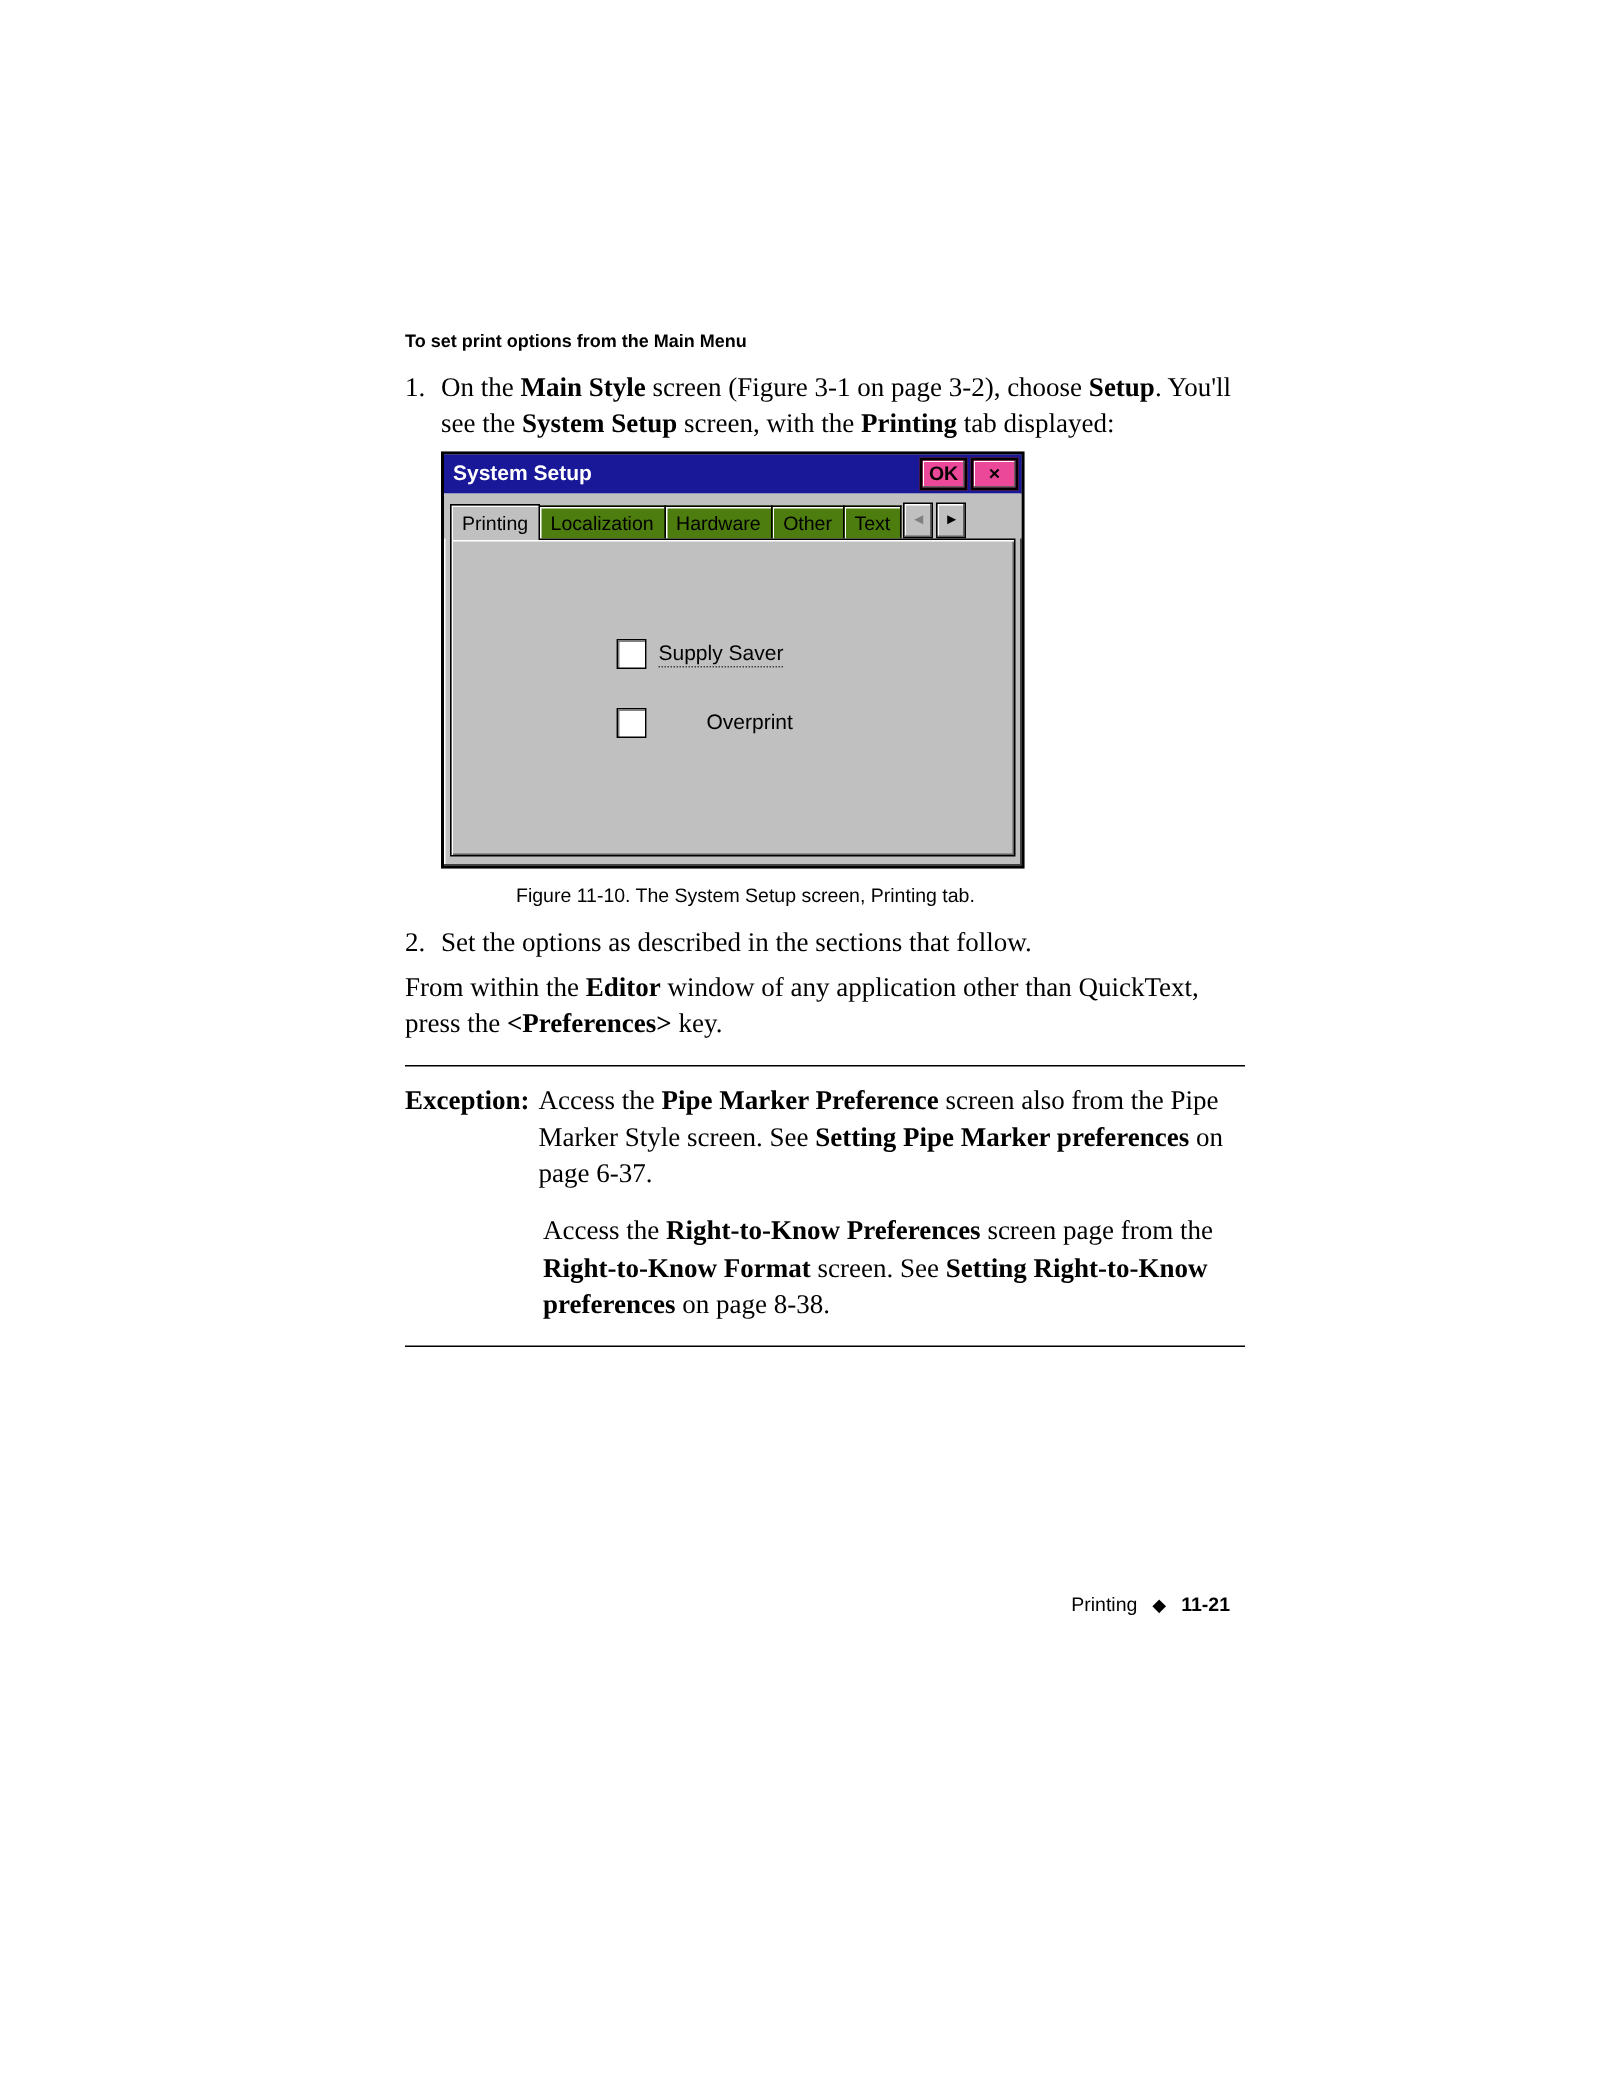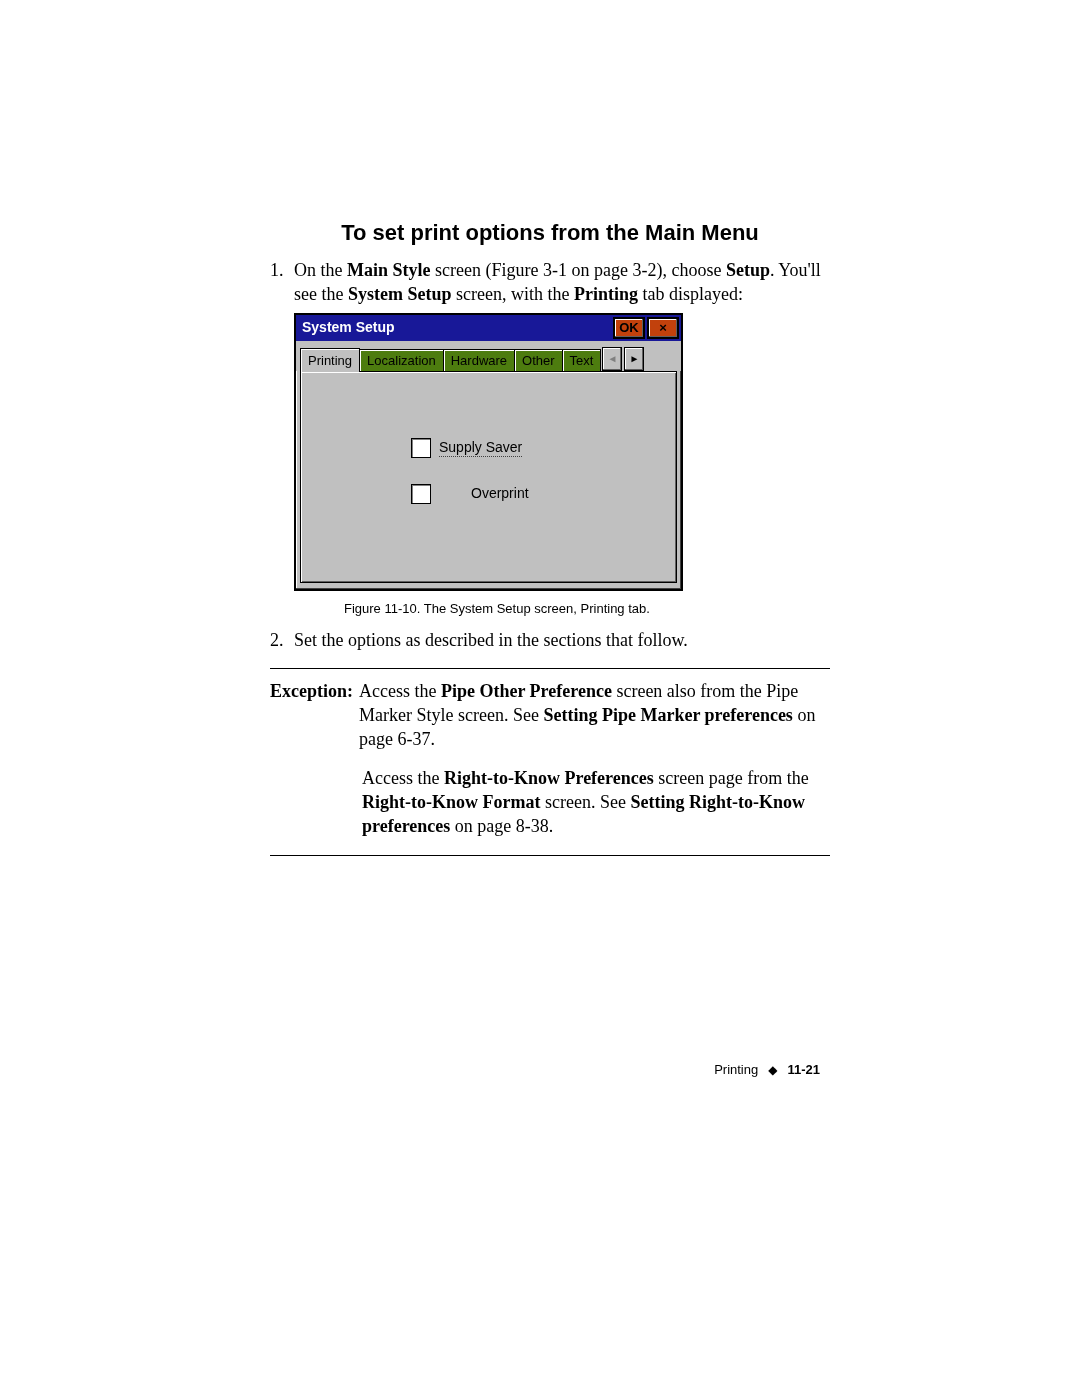--- a/index.html
+++ b/index.html
@@ -15,23 +15,22 @@
   }
   .page {
     position: absolute;
     left: 270px;
     top: 220px;
     width: 560px;
   }
   .heading {
     font-family: Arial, Helvetica, sans-serif;
     font-weight: bold;
-    font-size: 22px;
+    font-size: 12px;
     margin-bottom: 12px;
-    text-align: center;
   }
   .body-text {
     font-size: 18px;
     line-height: 1.35;
   }
   .step {
     display: flex;
     margin-bottom: 6px;
   }
   .step-num {
@@ -64,21 +63,21 @@
   }
   .titlebar-text {
     font-weight: bold;
     padding: 4px 6px;
     font-size: 14px;
     flex: 1;
   }
   .titlebar-btn {
     width: 28px;
     border: 2px solid #000;
-    background: #c2410c;
+    background: #ec4899;
     display: flex;
     align-items: center;
     justify-content: center;
     box-shadow: inset -1px -1px 0 #606060, inset 1px 1px 0 #ffffff;
     margin: 2px 2px 2px 0;
     color: #000;
     font-weight: bold;
     font-size: 13px;
   }
   .tabstrip {
@@ -245,27 +244,30 @@
     </div>
     <div class="caption">Figure 11-10. The System Setup screen, Printing tab.</div>
   </div>
 
   <div class="step body-text">
     <div class="step-num">2.</div>
     <div class="step-body">Set the options as described in the sections that follow.</div>
   </div>
 
 
+  <div class="body-text">
+    <span>From within the </span><span class="bold">Editor</span><span> window of any application other than QuickText, press the </span><span class="bold">&lt;Preferences&gt;</span><span> key.</span>
+  </div>
 
   <hr class="hr">
 
   <div class="exception-block">
     <div class="exc-label">Exception:</div>
     <div class="exc-body">
-      <span>Access the </span><span class="bold">Pipe Other Preference</span><span> screen also from the Pipe Marker Style screen. See </span><span class="bold">Setting Pipe Marker preferences</span><span> on page 6-37.</span>
+      <span>Access the </span><span class="bold">Pipe Marker Preference</span><span> screen also from the Pipe Marker Style screen. See </span><span class="bold">Setting Pipe Marker preferences</span><span> on page 6-37.</span>
     </div>
   </div>
 
   <div class="exc-secondary">
     <span>Access the </span><span class="bold">Right-to-Know Preferences</span><span> screen page from the </span><span class="bold">Right-to-Know Format</span><span> screen. See </span><span class="bold">Setting Right-to-Know preferences</span><span> on page 8-38.</span>
   </div>
 
   <hr class="hr">
 
 </div>

